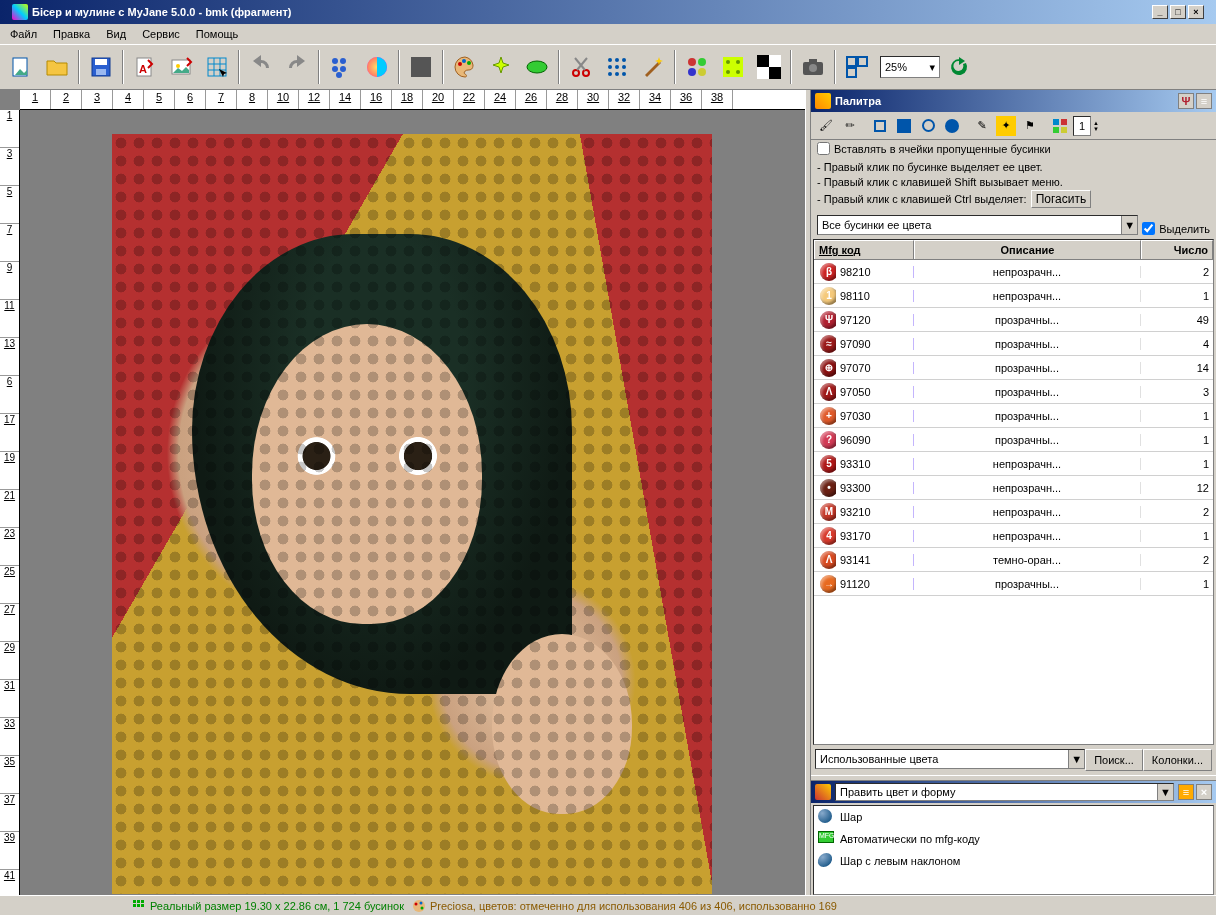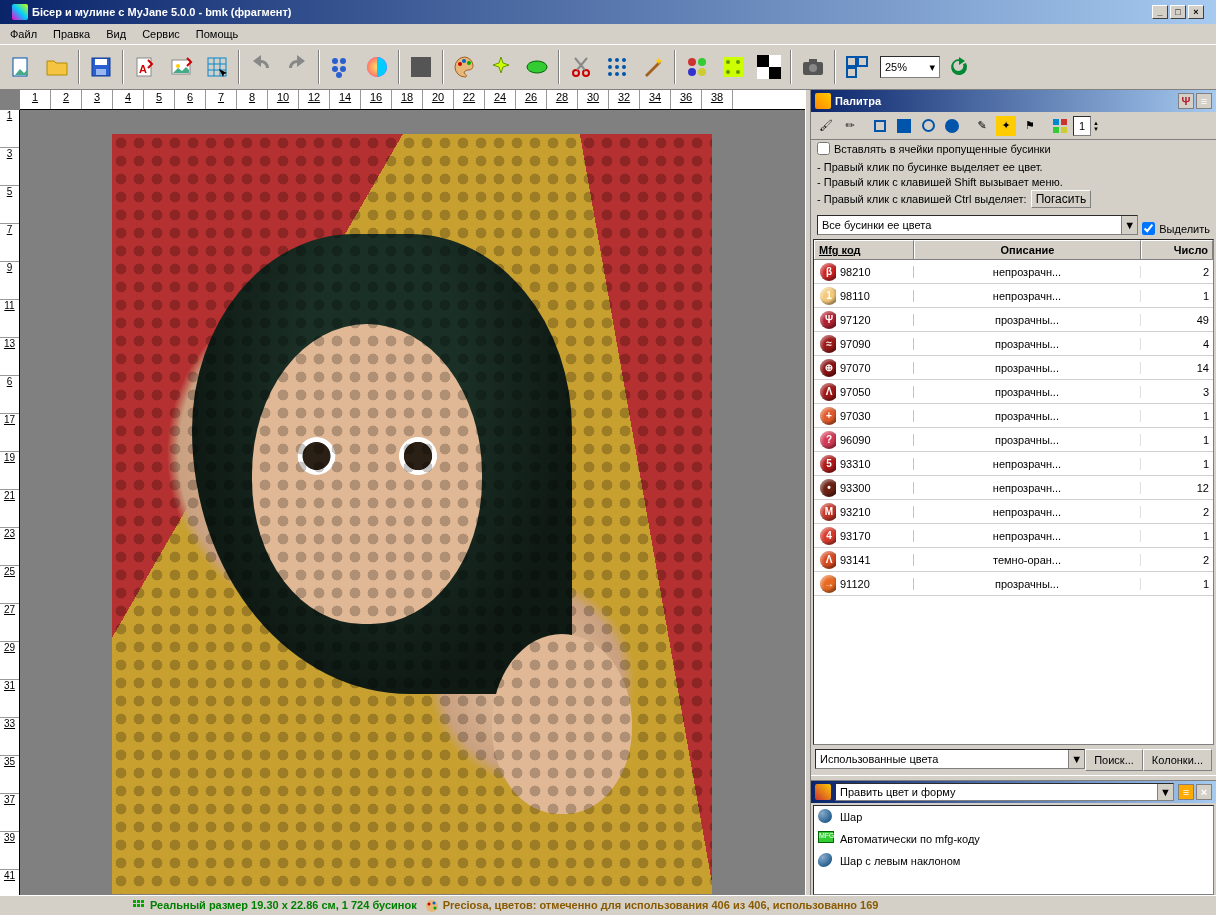--- a/index.html
+++ b/index.html
@@ -80,21 +80,21 @@
   .hsplit{height:6px;background:#d4d0c8;border-top:1px solid #fff;border-bottom:1px solid #808080;cursor:row-resize;}
 
   
   .shape-panel{display:flex;flex-direction:column;}
   .shape-list{background:#fff;border:1px inset #808080;margin:2px;min-height:90px;}
   .shape-list .sitem{display:flex;align-items:center;gap:6px;padding:3px 4px;}
   .shape-list .sicon{width:16px;height:16px;}
 
   
   .statusbar{position:absolute;left:0;right:0;bottom:0;height:20px;background:#d4d0c8;border-top:1px solid #fff;display:flex;align-items:center;padding:0 4px;gap:8px;}
-  .statusbar .seg{display:flex;gap:4px;color:#008000;font-weight:bold;}
+  .statusbar .seg{display:flex;align-items:center;gap:4px;color:#008000;}
   .statusbar .seg2{color:#8a5a00;}
   .sicon-sb{width:14px;height:14px;}
 </style>
 </head>
 <body>
 
 <div class="titlebar">
   <div class="app-icon"></div>
   <div class="title-text">Бісер и мулине с MyJane 5.0.0 - bmk (фрагмент)</div>
   <div class="win-btns">

